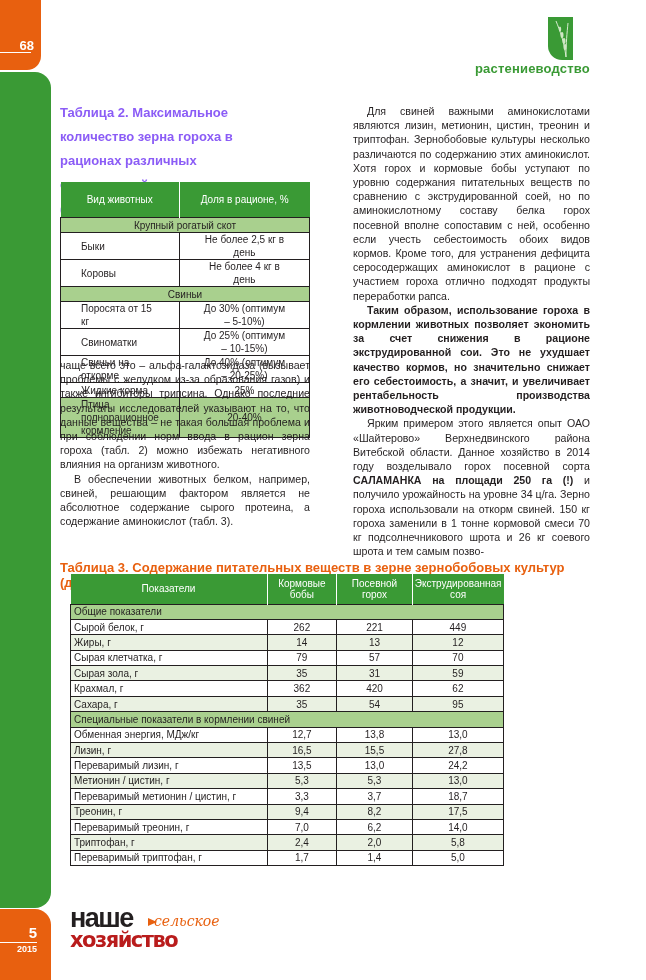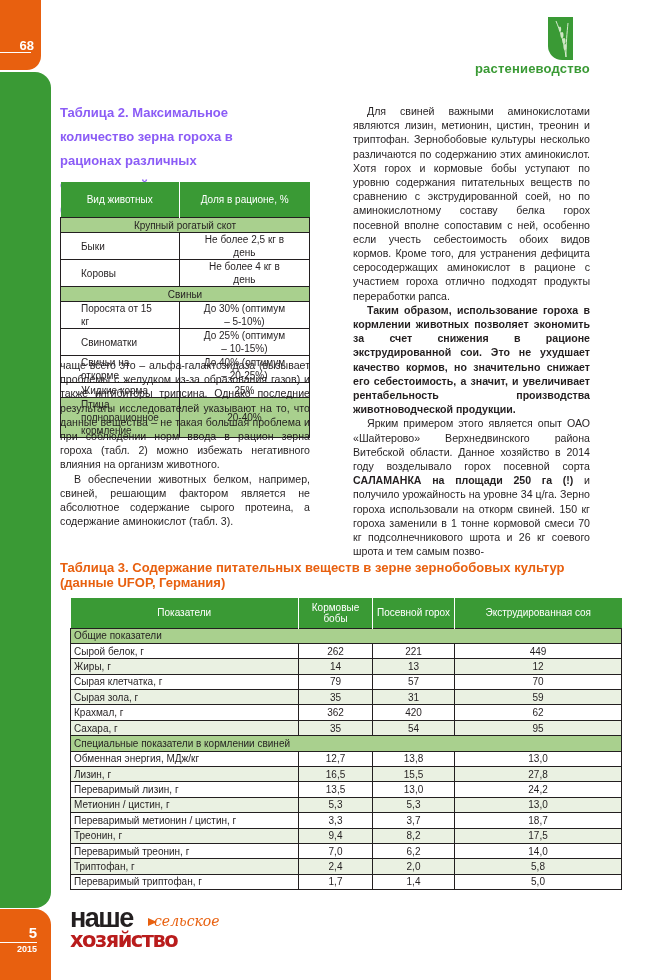--- a/index.html
+++ b/index.html
@@ -39,21 +39,21 @@
     .col-text p { text-indent: 14px; }
     .col-text p.noindent { text-indent: 0; }
     .col-text b { font-weight: bold; }
     .left-text { left: 60px; top: 358px; width: 250px; }
     .right-text { left: 353px; top: 104px; width: 237px; }
 
     
     .t3-title { position: absolute; left: 60px; top: 560px; width: 540px; color: #e8600f; font-weight: bold; font-size: 13px; line-height: 15px; }
 
     
-    .t3 { position: absolute; left: 70px; top: 598px; width: 552px; border-collapse: collapse; font-size: 10px; }
+    .t3 { position: absolute; left: 70px; top: 574px; width: 434px; border-collapse: collapse; font-size: 10px; }
     .t3 th { background: #3a9a35; color: #fff; font-weight: normal; height: 30px; border-right: 1px solid #fff; line-height: 11px; padding: 0 2px; }
     .t3 th:last-child { border-right: none; }
     .t3 td { border: 1px solid #231f20; height: 15.4px; padding: 0 3px; line-height: 13px; }
     .t3 td.c { text-align: center; }
     .t3 tr.group td { background: #a9d08e; text-align: left; }
     .t3 tr.alt td { background: #eaf1e2; }
     .t3 .col1 { width: 228px; }
     .t3 .col2 { width: 74px; }
     .t3 .col3 { width: 82px; }
 

